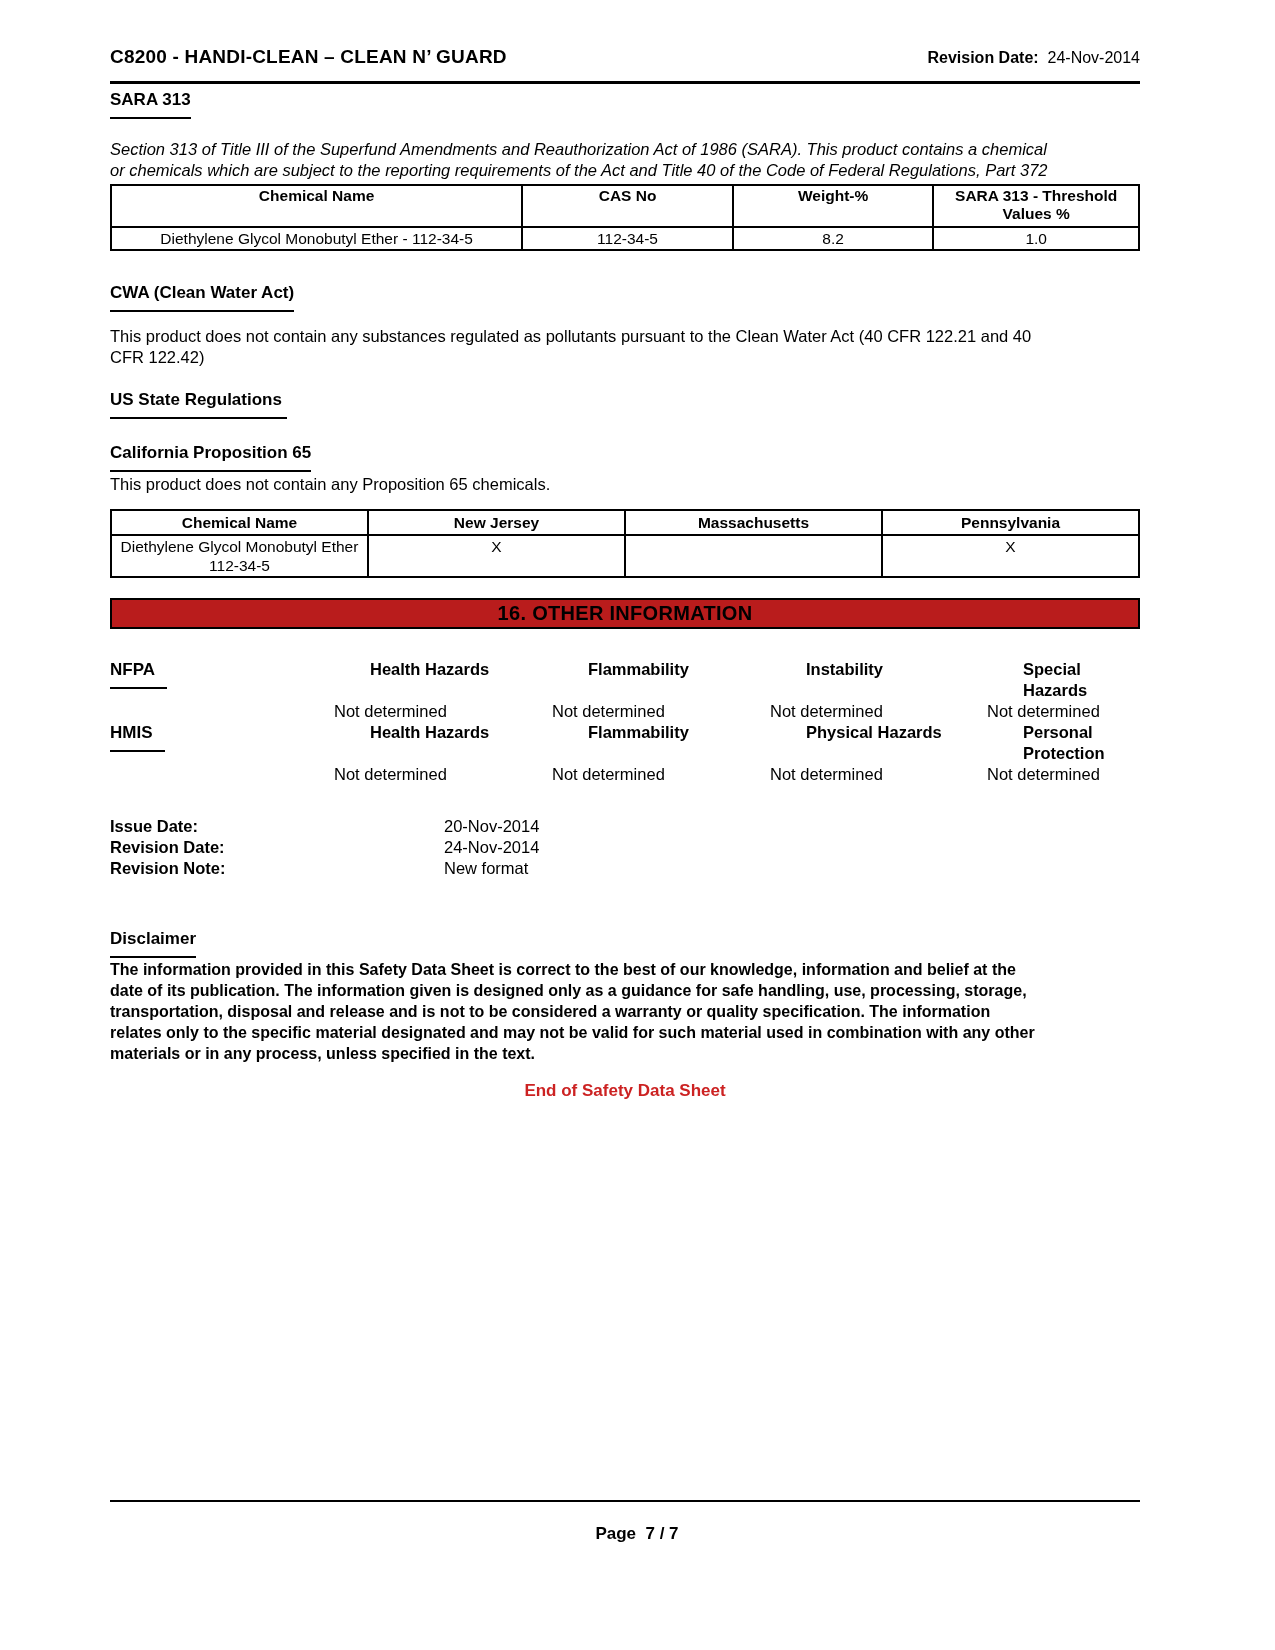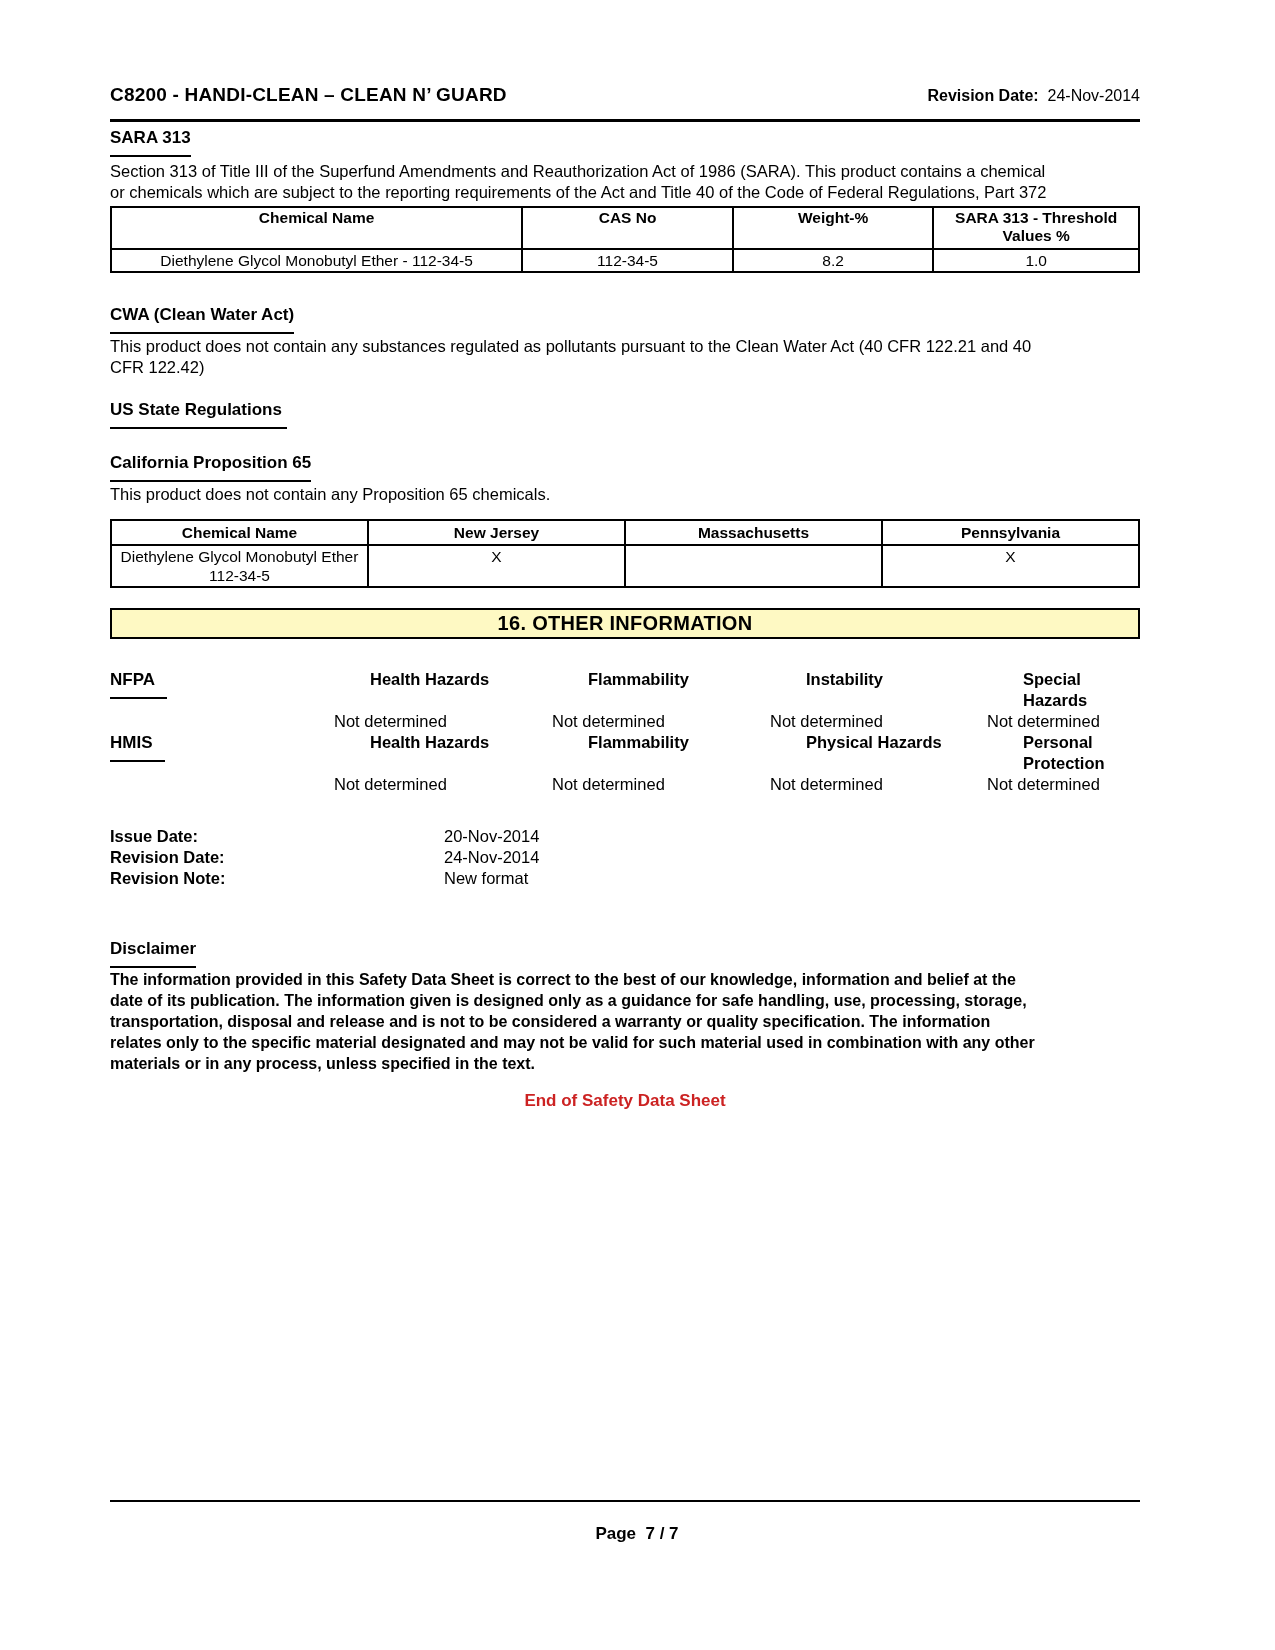--- a/index.html
+++ b/index.html
@@ -8,21 +8,21 @@
     position:relative;
     width:1275px; height:1650px;
     background:#ffffff;
     font-family:"Liberation Sans", sans-serif;
     color:#000;
     overflow:hidden;
   }
   .content { position:absolute; left:110px; top:0; width:1030px; }
 
   
-  .doc-header { display:flex; justify-content:space-between; align-items:baseline; padding-top:84px; }
+  .doc-header { display:flex; justify-content:space-between; align-items:baseline; padding-top:46px; }
   .product-title { font-size:19px; font-weight:bold; letter-spacing:0.2px; }
   .rev-right { font-size:16px; white-space:pre; }
   .rev-right .lbl { font-weight:bold; }
   .top-rule { border:none; border-top:3px solid #000; margin-top:13px; }
 
   
   .h-sec {
     display:inline-block;
     font-size:17px; font-weight:bold;
     border-bottom:2px solid #000;
@@ -42,21 +42,21 @@
   .sara-table { margin-top:3px; }
   .sara-table th { height:42px; }
   .sara-table td { height:17px; }
   .rtk-table th { height:25px; vertical-align:middle; }
   .rtk-table td { height:40px; white-space:pre-line; }
 
   
   .banner {
     margin-top:20px;
     height:31px;
-    background:#fef9c3;
+    background:#b91c1c;
     border:2px solid #000;
     display:flex; align-items:center; justify-content:center;
     font-size:20px; font-weight:bold; letter-spacing:0.3px;
   }
 
   
   .ratings { margin-top:30px; display:grid; grid-template-columns:224px 218px 218px 217px auto; font-size:16.5px; line-height:21px; }
   .ratings .bold { font-weight:bold;margin-left:36px; }
 
   
@@ -81,21 +81,21 @@
 
     <div class="doc-header">
       <div class="product-title">C8200 -  HANDI-CLEAN – CLEAN N’ GUARD</div>
       <div class="rev-right"><span class="lbl">Revision Date:</span><span>  </span><span>24-Nov-2014</span></div>
     </div>
     <hr class="top-rule">
 
     <div style="margin-top:6px;">
       <span class="h-sec">SARA 313</span>
     </div>
-    <div class="body-text" style="margin-top:4px;">Section 313 of Title III of the Superfund Amendments and Reauthorization Act of 1986 (SARA).  This product contains a chemical
+    <div class="body-text" style="margin-top:20px;font-style:italic;">Section 313 of Title III of the Superfund Amendments and Reauthorization Act of 1986 (SARA).  This product contains a chemical
 or chemicals which are subject to the reporting requirements of the Act and Title 40 of the Code of Federal Regulations, Part 372</div>
 
     <table class="sara-table">
       <colgroup>
           <col style="width:40%">
           <col style="width:20.5%">
           <col style="width:19.5%">
           <col style="width:20%">
         </colgroup>
       <tbody>
@@ -110,21 +110,21 @@
         <td>112-34-5</td>
         <td>8.2</td>
         <td>1.0</td>
       </tr>
     </tbody>
       </table>
 
     <div style="margin-top:32px;">
       <span class="h-sec">CWA (Clean Water Act)</span>
     </div>
-    <div class="body-text" style="margin-top:2px;">This product does not contain any substances regulated as pollutants pursuant to the Clean Water Act (40 CFR 122.21 and 40
+    <div class="body-text" style="margin-top:14px;">This product does not contain any substances regulated as pollutants pursuant to the Clean Water Act (40 CFR 122.21 and 40
 CFR 122.42)</div>
 
     <div style="margin-top:22px;">
       <span class="h-sec pad-r-sm">US State Regulations</span>
     </div>
 
     <div style="margin-top:24px;">
       <span class="h-sec">California Proposition 65</span>
     </div>
     <div class="body-text" style="margin-top:2px;">This product does not contain any Proposition 65 chemicals.</div>

